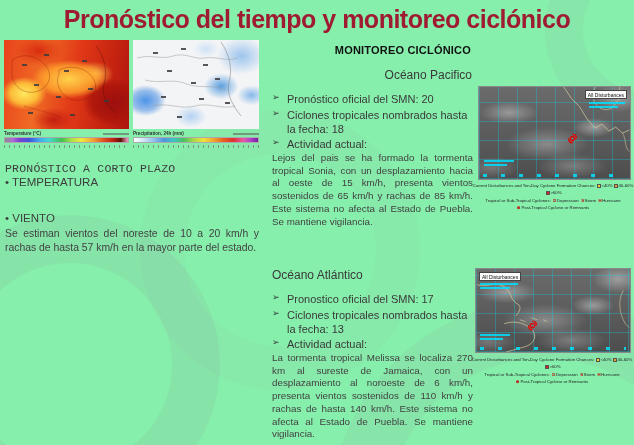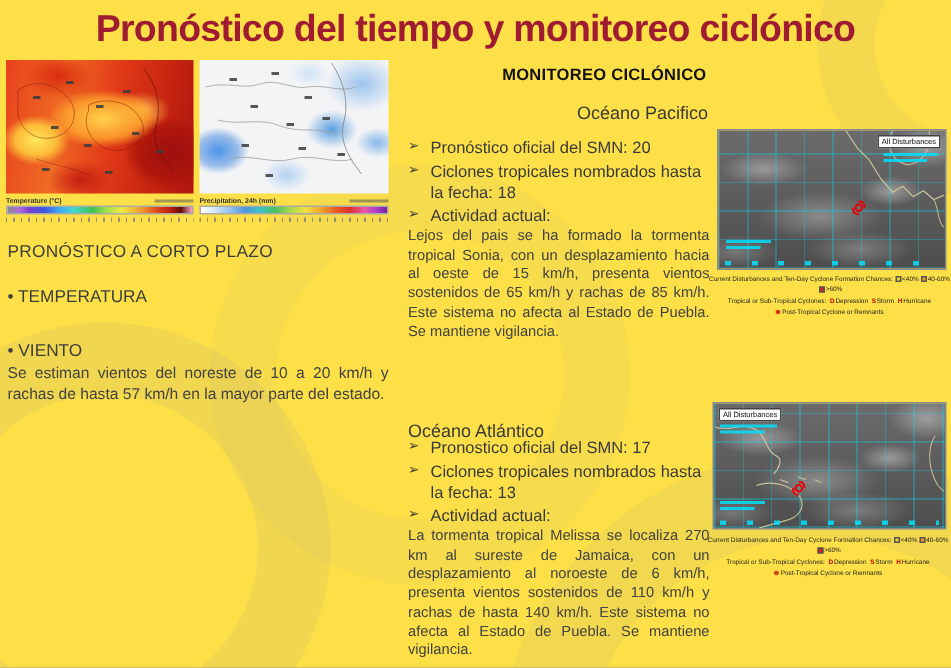--- a/index.html
+++ b/index.html
@@ -1,18 +1,18 @@
 <!DOCTYPE html>
 <html><head>
 <meta charset="utf-8">
 <style>
   * { margin:0; padding:0; box-sizing:border-box; }
   body { background:#888; font-family:"Liberation Sans", sans-serif; }
   .page{
-    position:relative; width:634px; height:445px; background:#fde047;
+    position:relative; width:634px; height:445px; background:#86efac;
     overflow:hidden; margin:0 auto;
   }
   
   .wm{ position:absolute; border-radius:50%; z-index:0; }
   .wm1{ width:300px;height:300px; border:48px solid rgba(150,150,150,.11); left:-80px; top:215px;}
   .wm2{ width:430px;height:430px; border:58px solid rgba(150,150,150,.10); left:330px; top:300px;}
   .wm3{ width:200px;height:200px; border:38px solid rgba(150,150,150,.09); left:545px; top:-70px;}
   .wm4{ width:280px;height:280px; border:44px solid rgba(150,150,150,.07); left:140px; top:110px;}
   .z{ position:absolute; z-index:1; }
 
@@ -55,21 +55,21 @@
     background:linear-gradient(90deg,#8a8a8a 0%,#b06cd8 6%,#7a3fd4 12%,#3c58e0 20%,#3fa8f0 28%,#42d8d0 36%,#3fc050 46%,#a8e048 54%,#f0e840 62%,#f0a030 72%,#e05020 80%,#c02010 88%,#5e0e08 94%,#f0a0c0 100%);
   }
   .cb-precip{
     background:linear-gradient(90deg,#ffffff 0%,#cfe4f7 8%,#8fc0ec 16%,#4f94dc 24%,#3cc4c4 32%,#48c060 40%,#a8d84a 48%,#f0e23c 56%,#f0a82e 64%,#e86020 72%,#e03030 80%,#e858a8 88%,#b040c8 94%,#7020a0 100%);
   }
   .tickrow{ width:125px; height:3px; margin-top:1.5px;
     background:repeating-linear-gradient(90deg,#777 0 1px, transparent 1px 5px); opacity:.75; }
 
   
   .left-col{ left:5px; top:162px; width:254px; color:#3d3d3d; }
-  .left-heading{ font-size:11.5px; letter-spacing:.2px; margin-bottom:18px; }
+  .left-heading{ font-size:11.5px; letter-spacing:.2px; margin-bottom:1px;font-family:Liberation Mono, monospace; }
   .sec-title{ font-size:11.5px; margin-bottom:3px; }
   .sec-body{ font-size:10.4px; line-height:1.3; text-align:justify; color:#424242; }
   .sec{ margin-bottom:24px; }
 
   
   .mon-heading{ left:271px; top:44px; width:200px; text-align:right;
     font-size:11px; font-weight:bold; color:#111; letter-spacing:.2px; }
   .ocean-title{ left:272px; width:200px; font-size:12px; color:#3a3a3a; }
   .bullets{ left:272px; width:202px; }
   .bullet{ position:relative; padding-left:15px; font-size:11px; line-height:1.28; color:#3a3a3a; margin-bottom:1.5px;}
@@ -199,21 +199,21 @@
   <div class="z mon-heading">MONITOREO CICLÓNICO</div>
 
   <div class="z ocean-title" style="top:68px;text-align:right;">Océano Pacifico</div>
   <div class="z bullets" style="top:92px;">
     <div class="bullet"><span class="arrow">➢</span><span>Pronóstico oficial del SMN: 20</span></div>
     <div class="bullet"><span class="arrow">➢</span><span>Ciclones  tropicales nombrados hasta la fecha: 18</span></div>
     <div class="bullet"><span class="arrow">➢</span><span>Actividad actual:</span></div>
   </div>
   <div class="z ocean-body" style="top:152px;">Lejos del pais se ha formado la tormenta tropical Sonia, con un desplazamiento hacia al oeste de 15 km/h, presenta vientos sostenidos de 65 km/h y rachas de 85 km/h. Este sistema no afecta al Estado de Puebla. Se mantiene vigilancia.</div>
 
-  <div class="z ocean-title" style="top:268px;margin-top:12px;">Océano Atlántico</div>
+  <div class="z ocean-title" style="top:268px;">Océano Atlántico</div>
   <div class="z bullets" style="top:292px;">
     <div class="bullet"><span class="arrow">➢</span><span>Pronostico oficial del SMN: 17</span></div>
     <div class="bullet"><span class="arrow">➢</span><span>Ciclones  tropicales nombrados hasta la fecha: 13</span></div>
     <div class="bullet"><span class="arrow">➢</span><span>Actividad actual:</span></div>
   </div>
   <div class="z ocean-body" style="top:352px;">La tormenta tropical Melissa se localiza 270 km al sureste de Jamaica, con un desplazamiento al noroeste de 6 km/h, presenta vientos sostenidos de 110 km/h y rachas de hasta 140 km/h. Este sistema no afecta al Estado de Puebla. Se mantiene vigilancia.</div>
 
   <div class="z sat sat-pac">
     <div class="grid"></div>
     <svg class="map-overlay" viewBox="0 0 153 94">

